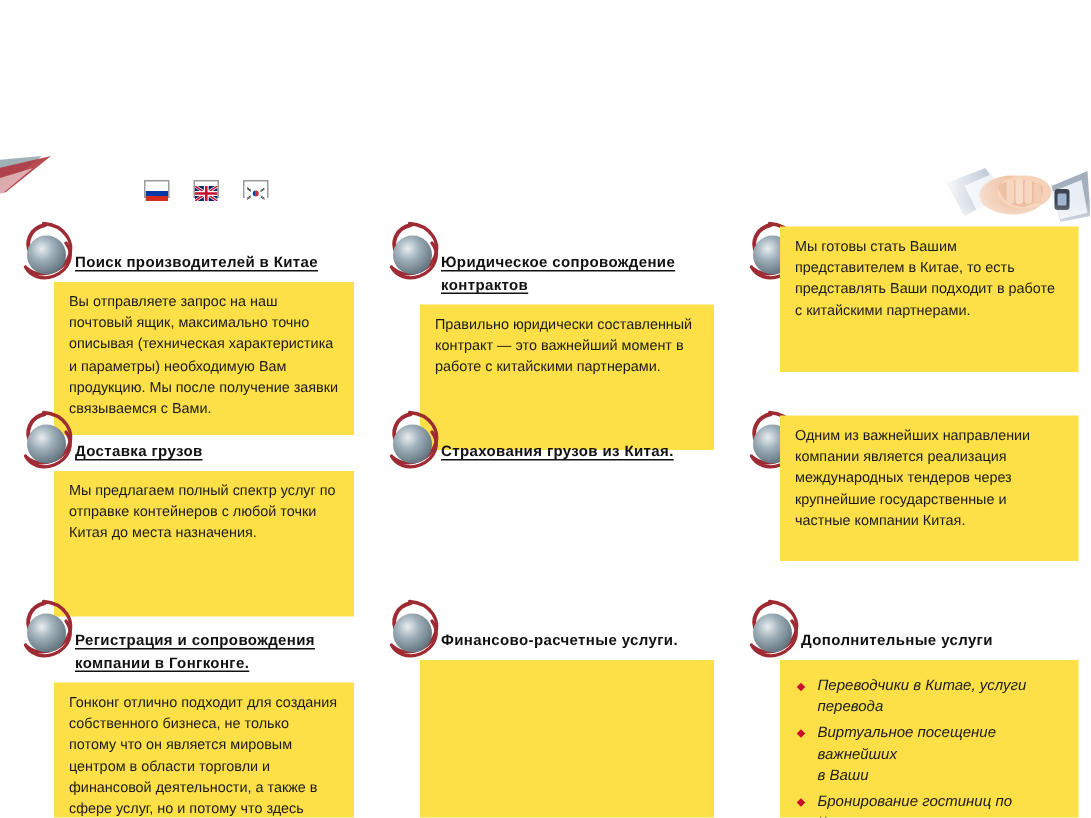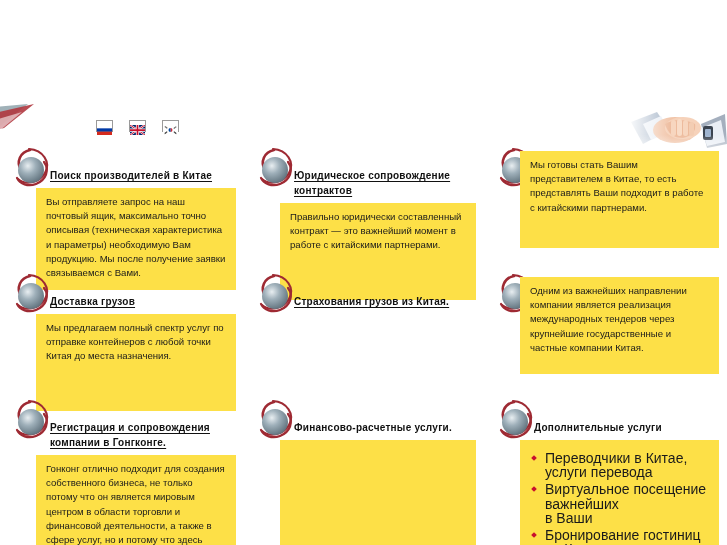--- a/index.html
+++ b/index.html
@@ -120,22 +120,23 @@
   
   ul.bullets {
     margin: 0;
     padding: 0;
     list-style: none;
   }
   ul.bullets li {
     position: relative;
     padding-left: 15px;
     margin-bottom: 3px;
-    font-size: 14px;
+    font-size: 10px;
     line-height: 14.2px;
+    font-style: italic;
   }
   ul.bullets li .dot {
     position: absolute;
     left: 2px;
     top: 5px;
     width: 4px;
     height: 4px;
     background: #c8102e;
     transform: rotate(45deg);
   }

